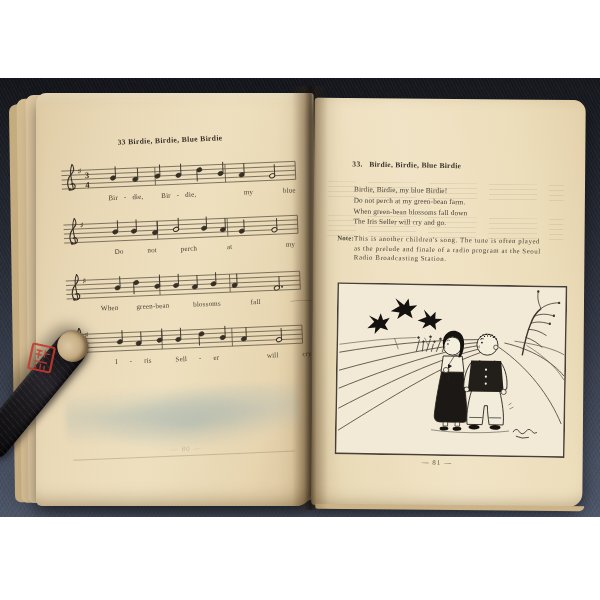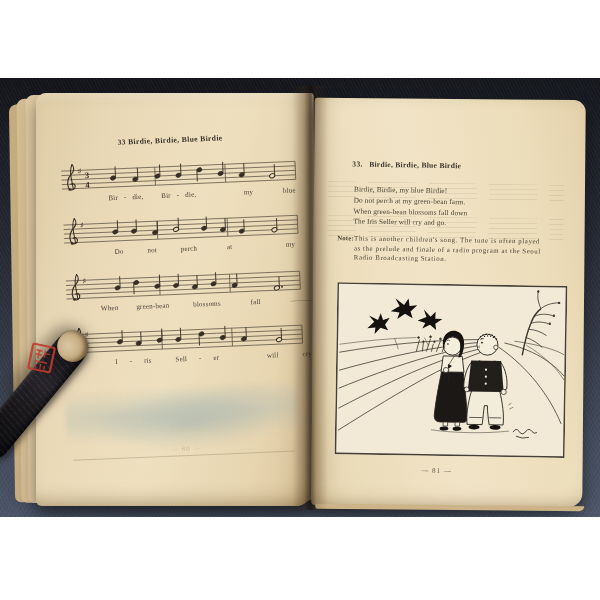--- a/index.html
+++ b/index.html
@@ -55,21 +55,21 @@
      background:repeating-linear-gradient(180deg, rgba(150,136,106,.55) 0 .8px, transparent .8px 5px);}
   .rg1{top:84px;height:18px;} .rg2{top:118px;height:22px;}
   .rp-heading{position:absolute;left:38px;top:62px;font-size:7.5px;font-weight:bold;white-space:pre;
      letter-spacing:.3px;color:#373128;}
   .rp-lyrics{position:absolute;left:40px;top:87px;font-size:7.2px;line-height:10.8px;color:#423b30;letter-spacing:.15px;}
   .rp-note{position:absolute;left:24px;top:136px;width:232px;font-size:6.8px;line-height:9.6px;
      letter-spacing:.6px;color:#494236;}
   .rp-note .nlabel{font-weight:bold;letter-spacing:.2px;}
   .rp-note .nbody{position:absolute;left:17px;top:0;width:216px;}
   .illus{position:absolute;left:25px;top:185px;width:230px;height:172px;}
-  .rp-number{position:absolute;left:112px;top:360px;font-size:7px;color:#5c5546;letter-spacing:1px;margin-top:8px;}
+  .rp-number{position:absolute;left:112px;top:360px;font-size:7px;color:#5c5546;letter-spacing:1px;}
   
   .stamp-shadow{position:absolute;left:2px;top:268px;width:96px;height:42px;transform:rotate(-49deg);
      background:rgba(18,12,5,.38);filter:blur(7px);border-radius:22px;z-index:6;}
   .stamp{position:absolute;left:-72px;top:243px;width:152px;height:33px;z-index:7;
      transform:rotate(-50.5deg);transform-origin:100% 50%;border-radius:17px;
      background:linear-gradient(90deg,#08080a 0%,#19171a 38%,#27232a 62%,#141216 88%,#0b0a0d 100%);
      box-shadow:0 3px 6px rgba(0,0,0,.5), inset 0 2px 3px rgba(255,255,255,.08), inset 0 -3px 4px rgba(0,0,0,.6);}
   .stamp::before{content:"";position:absolute;inset:0;border-radius:17px;
      background:repeating-linear-gradient(100deg, transparent 0 4px, rgba(255,255,255,.05) 4px 5px);}
   .stamp-tip{position:absolute;right:-4px;top:1px;width:31px;height:31px;border-radius:50%;

